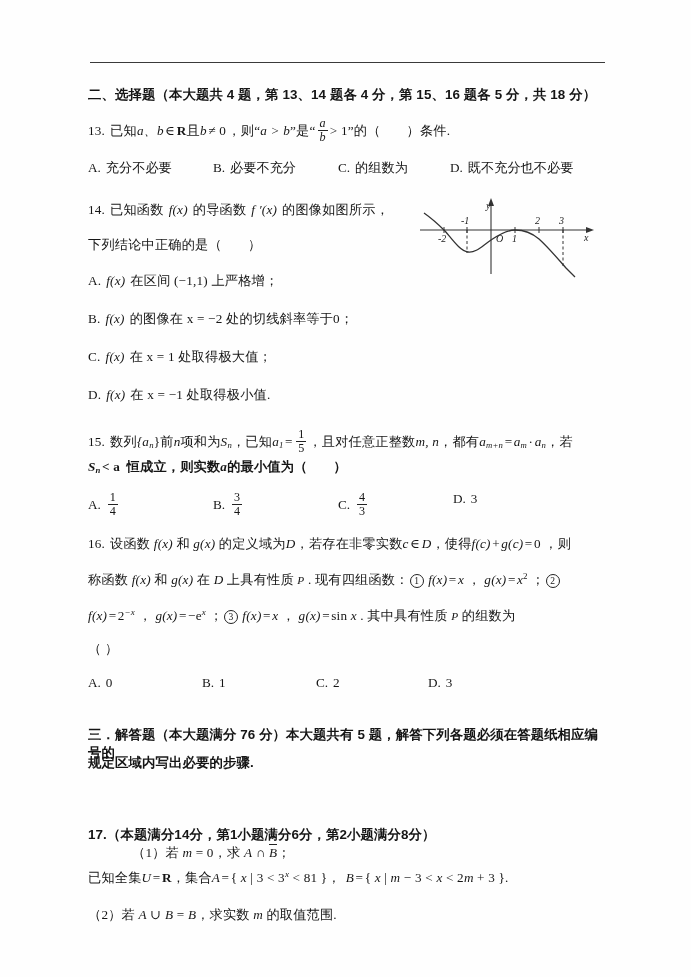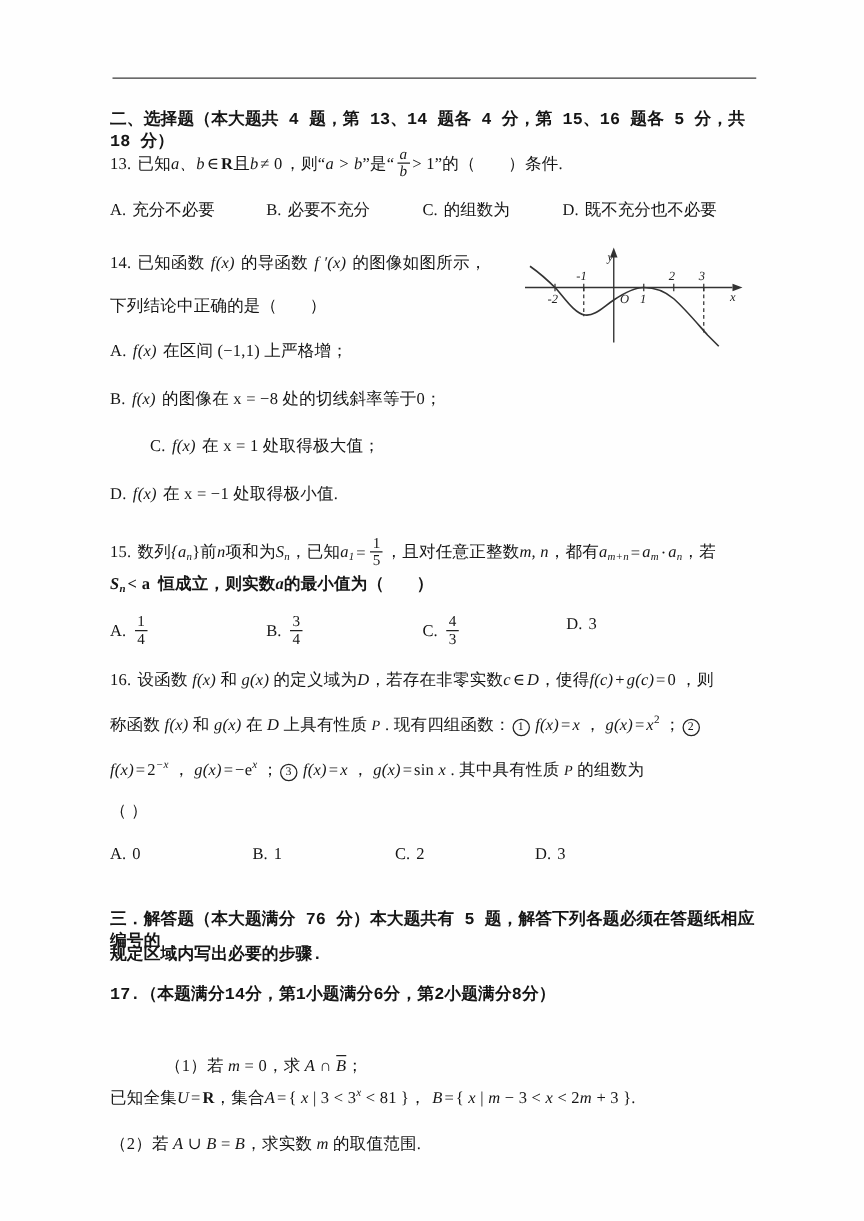--- a/index.html
+++ b/index.html
@@ -41,21 +41,21 @@
   .line {
     position: relative;
     font-size: 13.2px;
     line-height: 1.0;
     white-space: nowrap;
     letter-spacing: 0.2px;
   }
   .sec-head {
     font-weight: bold;
     font-size: 13.4px;
-    font-family: Liberation Mono, monospace;
+    font-family: Liberation Sans, sans-serif;
     letter-spacing: 0.1px;
   }
   .mi { font-style: italic; font-family: "Liberation Serif", serif; }
   .mb { font-weight: bold; font-style: normal; }
   .op { font-style: normal; padding: 0 1.5px; }
   .sp-s { display: inline-block; width: 5px; }
   .paren-blank { display: inline-block; width: 26px; }
 
   sup.exp {
     font-size: 0.68em;
@@ -168,23 +168,23 @@
         <text x="141" y="28" font-family="Liberation Serif, serif" font-size="10" font-style="italic" fill="#222">3</text>
         <text x="68" y="13" font-family="Liberation Serif, serif" font-size="10" font-style="italic" fill="#222">y</text>
         <text x="166" y="45" font-family="Liberation Serif, serif" font-size="10" font-style="italic" fill="#222">x</text>
       </svg>
     </div>
 
     <div class="row line" style="top:188px;">
       <span>A.</span><span class="sp-s"></span><span class="mi">f</span><span class="mi">(x)</span><span class="sp-s"></span><span>在区间 (−1,1) 上严格增；</span>
     </div>
     <div class="row line" style="top:226px;">
-      <span>B.</span><span class="sp-s"></span><span class="mi">f</span><span class="mi">(x)</span><span class="sp-s"></span><span>的图像在 x = −8 处的切线斜率等于0；</span>
-    </div>
-    <div class="row line" style="top:264px;margin-left:32px;">
+      <span>B.</span><span class="sp-s"></span><span class="mi">f</span><span class="mi">(x)</span><span class="sp-s"></span><span>的图像在 x = −2 处的切线斜率等于0；</span>
+    </div>
+    <div class="row line" style="top:264px;">
       <span>C.</span><span class="sp-s"></span><span class="mi">f</span><span class="mi">(x)</span><span class="sp-s"></span><span>在 x = 1 处取得极大值；</span>
     </div>
     <div class="row line" style="top:302px;">
       <span>D.</span><span class="sp-s"></span><span class="mi">f</span><span class="mi">(x)</span><span class="sp-s"></span><span>在 x = −1 处取得极小值.</span>
     </div>
 
     <div class="row line" style="top:342px;">
       <span>15.</span><span class="sp-s"></span><span>数列</span><span class="mi">{a</span><sub class="idx">n</sub><span>}</span><span>前</span><span class="mi">n</span><span>项和为</span><span class="mi">S</span><sub class="idx">n</sub><span>，已知</span><span class="mi">a</span><sub class="idx">1</sub><span class="op">=</span><span class="frac"><span class="num">1</span><span class="den">5</span></span><span>，且对任意正整数</span><span class="mi">m, n</span><span>，都有</span><span class="mi">a</span><sub class="idx">m+n</sub><span class="op">=</span><span class="mi">a</span><sub class="idx">m</sub><span class="op">·</span><span class="mi">a</span><sub class="idx">n</sub><span>，若</span>
     </div>
 
@@ -216,21 +216,21 @@
     <div class="choices" style="top:589px;">
       <span style="left:0px;"><span>A.</span><span class="sp-s"></span><span>0</span></span>
       <span style="left:114px;"><span>B.</span><span class="sp-s"></span><span>1</span></span>
       <span style="left:228px;"><span>C.</span><span class="sp-s"></span><span>2</span></span>
       <span style="left:340px;"><span>D.</span><span class="sp-s"></span><span>3</span></span>
     </div>
 
     <div class="row sec-head" style="top:640px;">三．解答题（本大题满分 76 分）本大题共有 5 题，解答下列各题必须在答题纸相应编号的</div>
     <div class="row sec-head" style="top:668px;">规定区域内写出必要的步骤.</div>
 
-    <div class="row sec-head" style="top:700px;text-align:center;">17.（本题满分14分，第1小题满分6分，第2小题满分8分）</div>
+    <div class="row sec-head" style="top:740px;text-align:center;">17.（本题满分14分，第1小题满分6分，第2小题满分8分）</div>
 
     <div class="row line" style="top:740px;margin-top:44px;">
       <span>已知全集</span><span class="mi">U</span><span class="op">=</span><span class="mb">R</span><span>，集合</span><span class="mi">A</span><span class="op">=</span><span>{ <span class="mi">x</span> | 3 &lt; 3<sup class="exp">x</sup> &lt; 81 }</span><span>，</span><span class="sp-s"></span><span class="mi">B</span><span class="op">=</span><span>{ <span class="mi">x</span> | <span class="mi">m</span> − 3 &lt; <span class="mi">x</span> &lt; 2<span class="mi">m</span> + 3 }</span><span>.</span>
     </div>
 
     <div class="row line" style="top:758px;margin-left:44px;">
       <span>（1）若 <span class="mi">m</span> = 0，求 <span class="mi">A</span> ∩ <span class="mi" style="text-decoration:overline;"><span style="border-top:1px solid #222; display:inline-block; padding-top:1px;">B</span></span>；</span>
     </div>
 
     <div class="row line" style="top:822px;">

